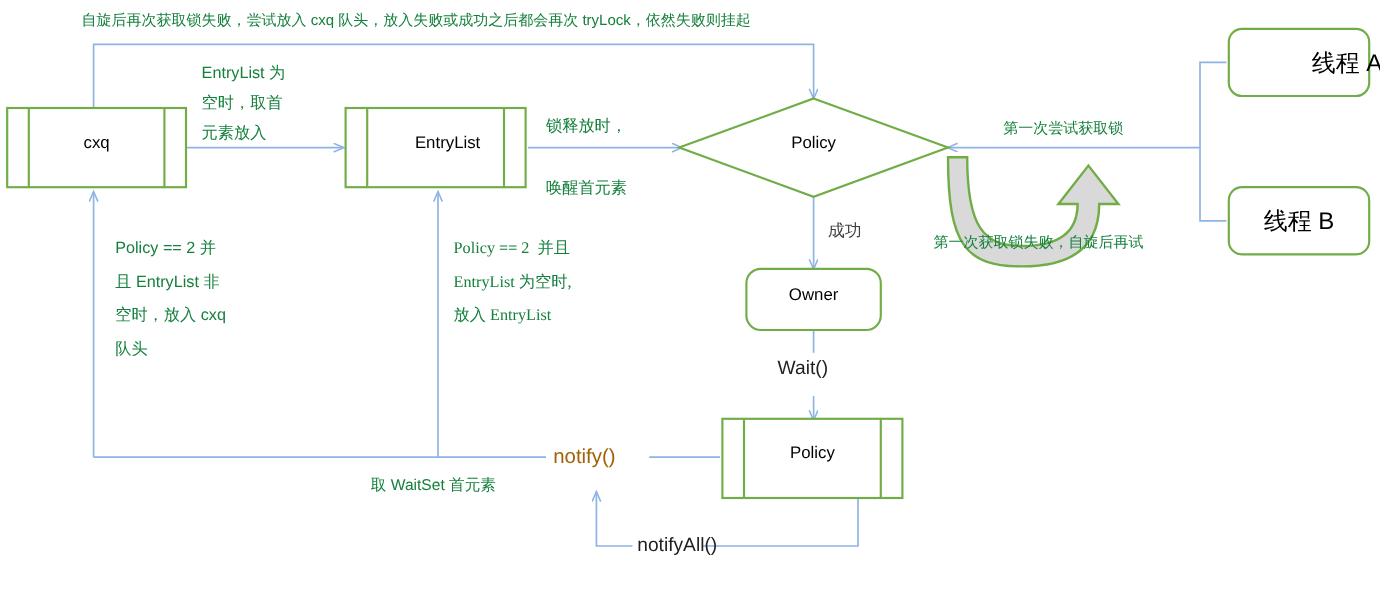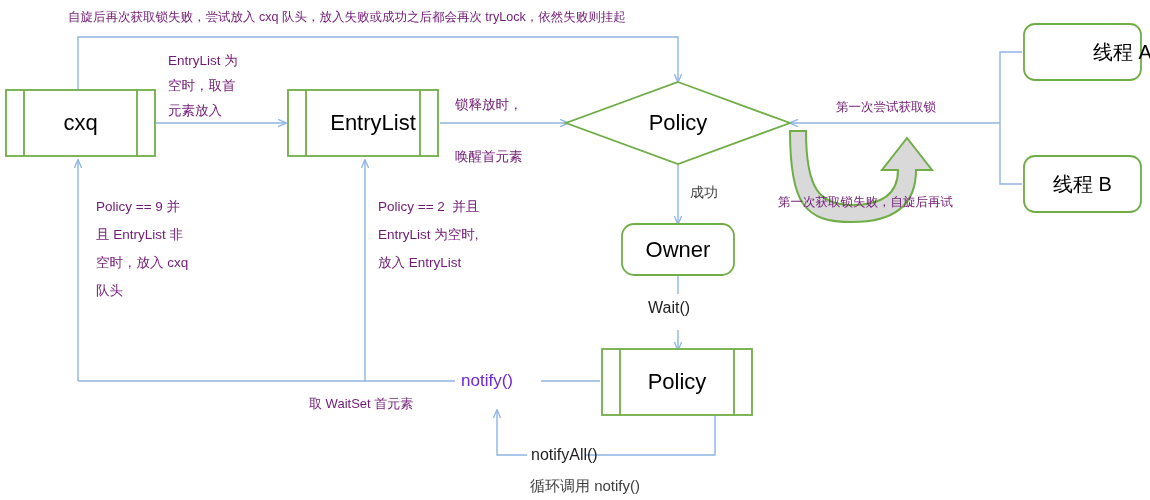--- a/index.html
+++ b/index.html
@@ -17,33 +17,33 @@
   }
   svg.layer {
     position: absolute;
     left: 0;
     top: 0;
     width: 1150px;
     height: 500px;
   }
   .lbl {
     position: absolute;
-    color: #701a75;
+    color: #15803d;
     font-size: 13.5px;
     line-height: 25px;
     white-space: pre;
     font-family: "Liberation Sans", "DejaVu Sans", sans-serif;
   }
   .lbl-dark {
     color: #404040;
   }
   .node-text {
     position: absolute;
     color: #000000;
-    font-size: 22px;
+    font-size: 14px;
     font-family: "Liberation Sans", "DejaVu Sans", sans-serif;
     white-space: nowrap;
     text-align: center;
   }
   .node-text.small { font-size: 20px; }
 </style>
 </head>
 <body>
 
 <div id="canvas">
@@ -130,34 +130,33 @@
 元素放入</div>
 
   <div class="lbl" style="left:455px; top:48px; line-height:26px;margin-top:44px;">锁释放时，
 
 唤醒首元素</div>
 
   <div class="lbl" style="left:836px; top:95px; font-size:12.5px;">第一次尝试获取锁</div>
 
   <div class="lbl" style="left:778px; top:190px; font-size:12.5px;">第一次获取锁失败，自旋后再试</div>
 
-  <div class="lbl" style="left:96px; top:193px; line-height:28px;">Policy == 9 并
+  <div class="lbl" style="left:96px; top:193px; line-height:28px;">Policy == 2 并
 且 EntryList 非
 空时，放入 cxq
 队头</div>
 
-  <div class="lbl" style="left:378px; top:193px; line-height:28px;">Policy == 2  并且
+  <div class="lbl" style="left:378px; top:193px; line-height:28px;font-family:Liberation Serif, serif;">Policy == 2  并且
 EntryList 为空时,
 放入 EntryList</div>
 
   <div class="lbl lbl-dark" style="left:690px; top:180px; font-size:14px; color:#3f3f3f;">成功</div>
 
   <div class="lbl lbl-dark" style="left:648px; top:295px; font-size:16px; color:#1f1f1f;">Wait()</div>
 
-  <div class="lbl lbl-dark" style="left:461px; top:368px; font-size:17px; color:#6d28d9;">notify()</div>
+  <div class="lbl lbl-dark" style="left:461px; top:368px; font-size:17px; color:#a16207;">notify()</div>
 
   <div class="lbl lbl-dark" style="left:531px; top:442px; font-size:16px; color:#1f1f1f;">notifyAll()</div>
 
   <div class="lbl" style="left:309px; top:391px; font-size:13px;">取 WaitSet 首元素</div>
 
-  <div class="lbl" style="left:530px; top:473px; font-size:15px; color:#3f3f3f;">循环调用 notify()</div>
 
 </div>
 
 </body></html>

